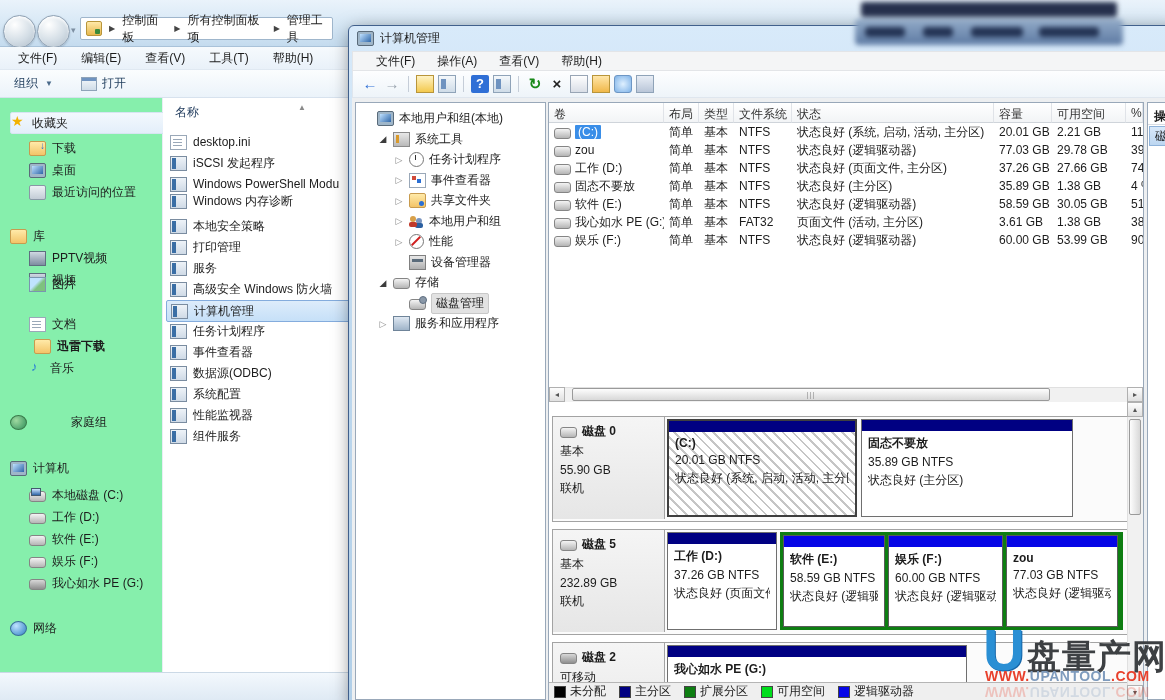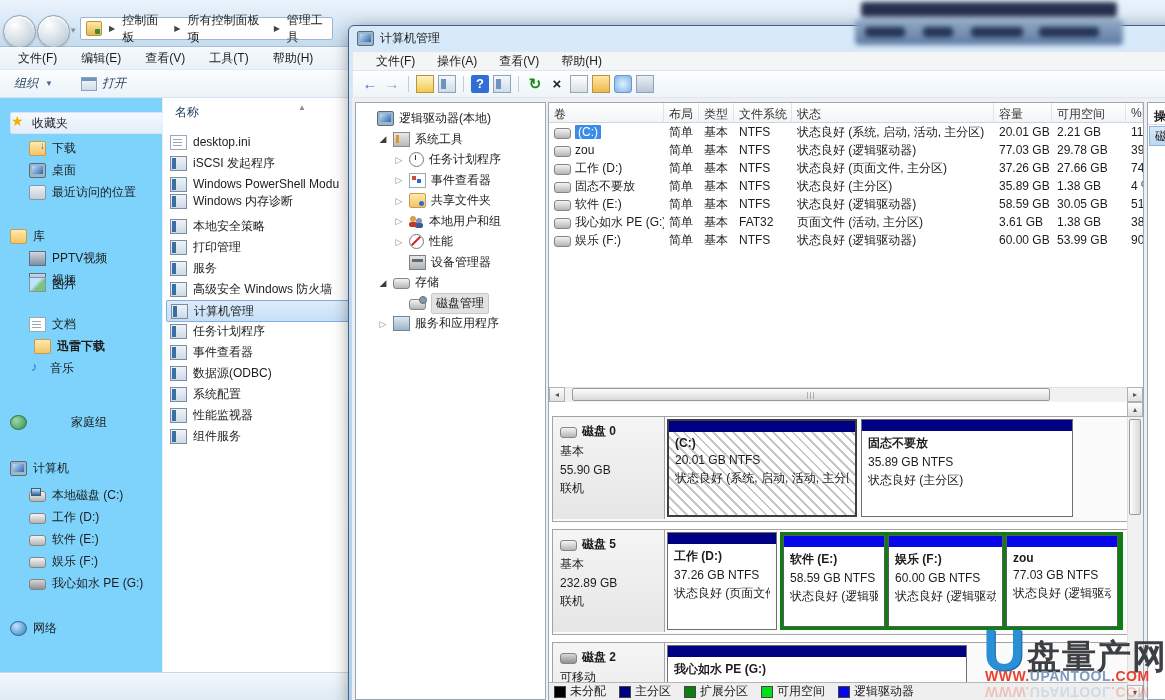--- a/index.html
+++ b/index.html
@@ -10,23 +10,23 @@
   
   #exp-top{left:0;top:0;width:1165px;height:47px;background:linear-gradient(180deg,#eaf3fb 0%,#d6e7f5 55%,#c4dbee 100%);border-bottom:1px solid #a9c2d9;}
   .nav-circle{position:absolute;width:31px;height:31px;border-radius:50%;border:1px solid #8fa1b3;background:radial-gradient(circle at 35% 28%,#ffffff,#d4dee6 55%,#aebcc9);box-shadow:inset 0 2px 3px rgba(255,255,255,.9),0 1px 2px rgba(90,110,130,.35);}
   .nav-chevron{position:absolute;font-size:9px;color:#7d8fa2;}
   #exp-addr{left:80px;top:17px;width:253px;height:23px;background:#fff;border:1px solid #9fb6cc;border-radius:2px;display:flex;align-items:center;padding-left:5px;}
   .crumb-sep{font-size:8px;color:#444;margin:0 7px;}
   .crumb{cursor:default;}
   #exp-menubar{left:0;top:47px;width:1165px;height:23px;background:linear-gradient(#f6fafd,#e9f1f9);border-bottom:1px solid #e0e9f2;display:flex;align-items:center;padding-left:6px;}
   #exp-menubar .mi{padding:3px 12px;}
   #exp-cmdbar{left:0;top:70px;width:1165px;height:28px;background:linear-gradient(#fbfdfe,#ebf3fa);border-bottom:1px solid #d7e2ee;display:flex;align-items:center;}
-  .cmd-item{display:flex;align-items:center;gap:5px;padding:8px 10px;color:#1e3c5c;font-style:italic;}
+  .cmd-item{display:flex;align-items:center;gap:5px;padding:8px 10px;color:#1e3c5c;}
   .drop-arrow{font-size:8px;color:#4a6a8a;margin-left:2px;}
-  #exp-side{left:0;top:98px;width:163px;height:574px;background:#7dd3fc;border-right:1px solid #e8eef4;}
+  #exp-side{left:0;top:98px;width:163px;height:574px;background:#86efac;border-right:1px solid #e8eef4;}
   .side-row{position:absolute;height:20px;display:flex;align-items:center;gap:6px;width:160px;}
   .side-row.hl{background:linear-gradient(#f3f8fd,#e3eefa);border:1px solid #d7e5f2;border-radius:2px;}
   #exp-list{left:163px;top:98px;width:185px;height:574px;background:#fff;}
   #exp-list-header{left:175px;top:104px;color:#1e395b;}
   #exp-sort-arrow{left:298px;top:103px;font-size:8px;color:#8a8a8a;}
   .file-row{position:absolute;left:166px;height:20px;width:182px;display:flex;align-items:center;gap:6px;padding-left:4px;}
   .file-row.sel{background:linear-gradient(#ddecfb,#c6e0f8);border:1px solid #84acdd;border-radius:2px;}
   #exp-status{left:0;top:672px;width:1165px;height:28px;background:linear-gradient(#f3f8fd,#dfeaf4);border-top:1px solid #cbd9e6;}
 
   
@@ -311,21 +311,21 @@
       <span class="tb tb-properties"></span>
       <span class="tb tb-open-folder"></span>
       <span class="tb tb-search"></span>
       <span class="tb tb-console-settings"></span>
     </div>
   <div class="abs" id="cm-content-bg"></div>
   <div class="abs" id="cm-tree">
       <div class="tree-row" style="top: 6px; left: 6px;">
         <span class="twisty"></span>
         <span class="ic ic-cm-root"></span>
-        <span class="tree-label">逻辑驱动器(本地)</span>
+        <span class="tree-label">本地用户和组(本地)</span>
       </div>
       <div class="tree-row" style="top: 26.5px; left: 22px;">
         <span class="twisty open">◢</span>
         <span class="ic ic-tools"></span>
         <span class="tree-label">系统工具</span>
       </div>
       <div class="tree-row" style="top: 47px; left: 38px;">
         <span class="twisty closed">▷</span>
         <span class="ic ic-scheduler"></span>
         <span class="tree-label">任务计划程序</span>

